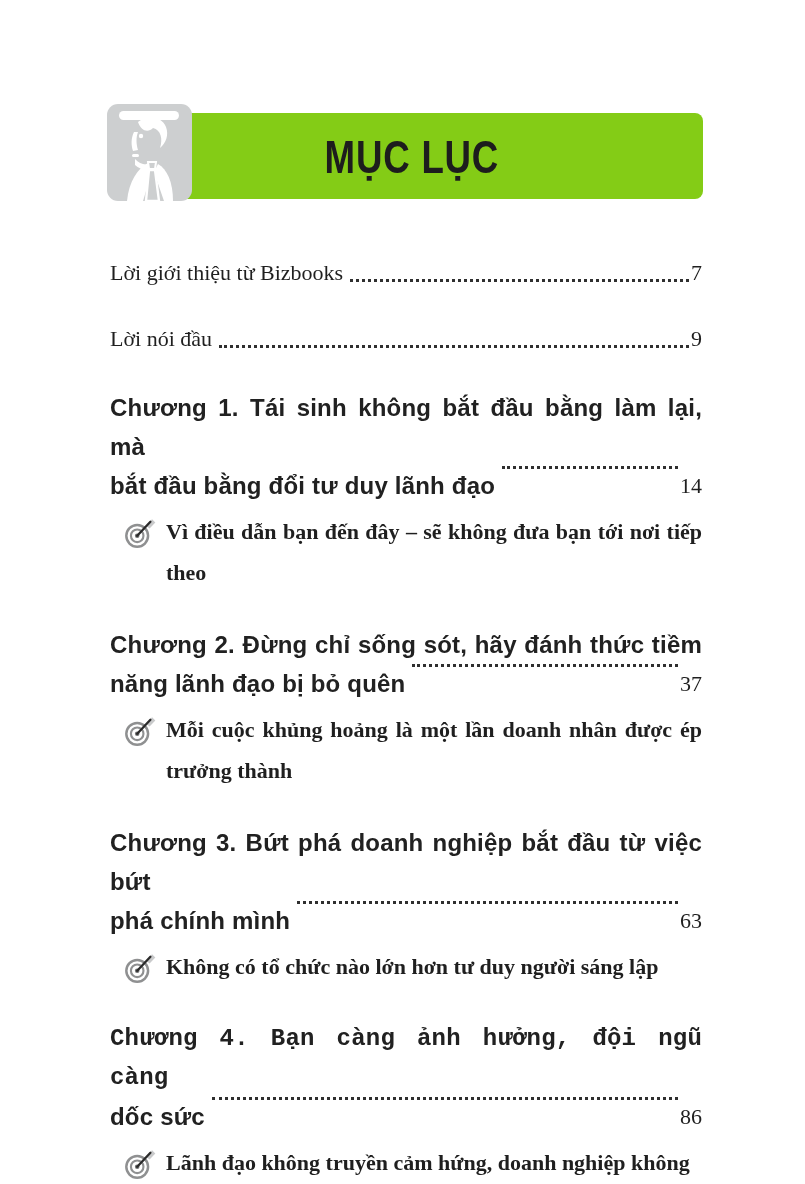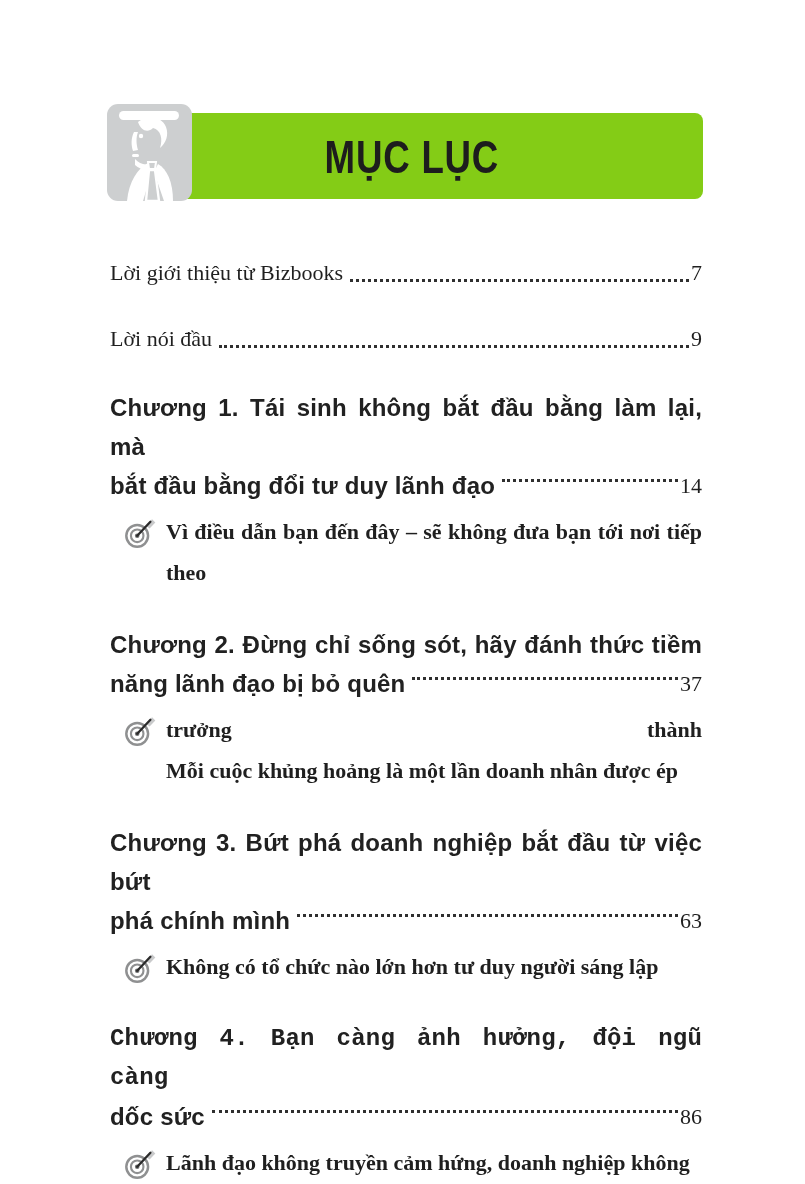--- a/index.html
+++ b/index.html
@@ -67,21 +67,21 @@
   .chapter-title {
     font-family: "Liberation Sans", sans-serif;
     font-weight: 700;
     font-size: 24px;
     line-height: 39px;
     color: #212121;
     letter-spacing: 0.2px;
   }
   .t-line1 { text-align: justify; text-align-last: justify; }
   .t-line1.left { text-align-last: left; font-family: Liberation Mono, monospace; }
-  .t-line2-row { display: flex; align-items: center; line-height: 39px; }
+  .t-line2-row { display: flex; align-items: flex-start; line-height: 39px; }
   .t-line2-row .dots { margin-bottom: 10px; }
 
   .sub-row {
     display: flex;
     margin-top: 6px;
     margin-left: 14px;
   }
   .bullseye {
     flex: 0 0 auto;
     width: 33px; height: 33px;
@@ -167,22 +167,22 @@
     </div>
     <div class="sub-row">
       <svg class="bullseye" viewBox="0 0 40 40" aria-hidden="true">
         <polygon points="27,12 34,4 38,8 31,15" fill="#c9cacb"></polygon>
         <circle cx="16" cy="24" r="13.2" fill="none" stroke="#8f9091" stroke-width="3"></circle>
         <circle cx="16" cy="24" r="7.6" fill="none" stroke="#8f9091" stroke-width="2.6"></circle>
         <circle cx="16" cy="24" r="2.8" fill="#6f7071"></circle>
         <line x1="16" y1="24" x2="32" y2="7" stroke="#2b2b2b" stroke-width="2.8" stroke-linecap="round"></line>
       </svg>
       <div class="sub-text">
+        <div class="sub-line">Mỗi cuộc khủng hoảng là một lần doanh nhân được ép</div>
         <div class="sub-line">trưởng thành</div>
-        <div class="sub-line">Mỗi cuộc khủng hoảng là một lần doanh nhân được ép</div>
       </div>
     </div>
   </div>
 
   <div class="chapter">
     <div class="chapter-title t-line1">Chương 3. Bứt phá doanh nghiệp bắt đầu từ việc bứt</div>
     <div class="t-line2-row">
       <span class="chapter-title">phá chính mình</span>
       <span class="dots"></span>
       <span class="page-num">63</span>

